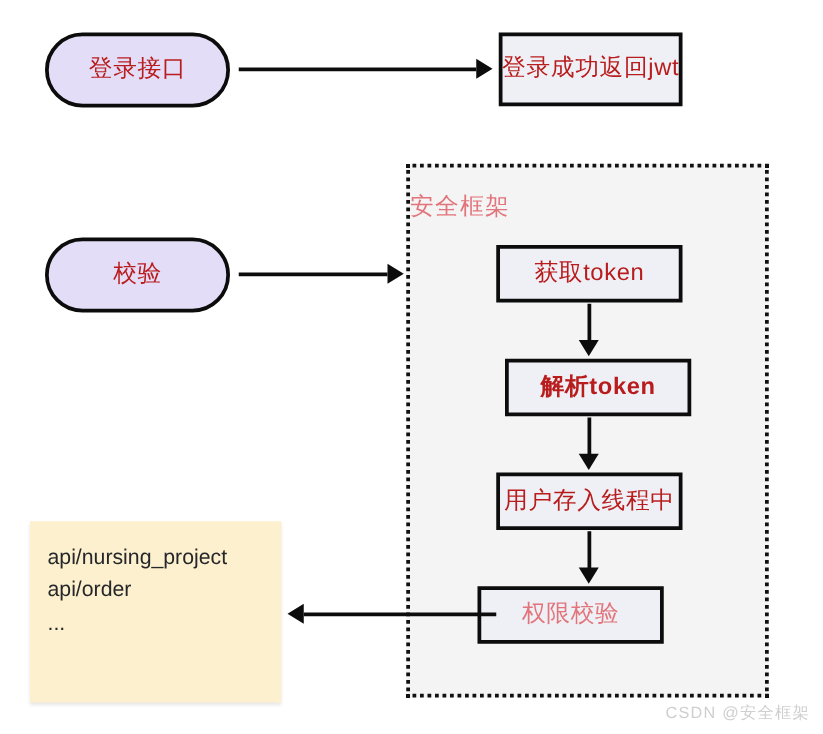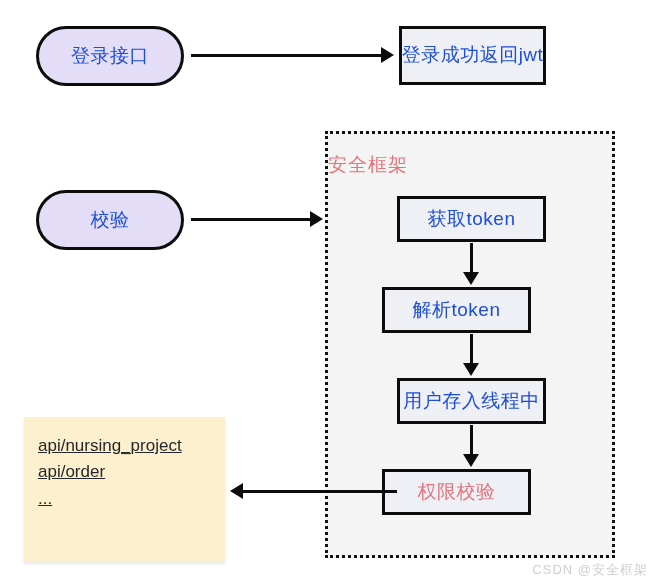--- a/index.html
+++ b/index.html
@@ -20,21 +20,21 @@
 
   
   .node {
     position: absolute;
     box-sizing: border-box;
     display: flex;
     align-items: center;
     justify-content: center;
     text-align: center;
     border: 3px solid #0c0c0c;
-    color: #1d4ed8;
+    color: #b91c1c;
     font-size: 19px;
     letter-spacing: .5px;
     line-height: 1.2;
     white-space: nowrap;
   }
   .node.pill {
     border-radius: 999px;
     background: #e4ddf8;
   }
   .node.rect {
@@ -156,21 +156,21 @@
 
   <div class="node rect" id="node-get-token" style="left:397px; top:196px; width:149px; height:46px;align-items:center;">
     <span>获取token</span>
   </div>
 
   <div class="connector">
     <div class="v-line" style="left:470px; top:243px; height:31px;"></div>
     <div class="arrow-down" style="left:463px; top:272px;"></div>
   </div>
 
-  <div class="node rect" id="node-parse-token" style="left:382px; top:287px; width:149px; height:46px;">
+  <div class="node rect" id="node-parse-token" style="left:404px; top:287px; width:149px; height:46px;font-weight:bold;">
     <span>解析token</span>
   </div>
 
   <div class="connector">
     <div class="v-line" style="left:470px; top:334px; height:31px;"></div>
     <div class="arrow-down" style="left:463px; top:363px;"></div>
   </div>
 
   <div class="node rect" id="node-user-thread" style="left:397px; top:378px; width:149px; height:46px;">
     <span>用户存入线程中</span>
@@ -183,21 +183,21 @@
 
   <div class="node rect accent-text" id="node-permission-check" style="left:382px; top:469px; width:149px; height:46px;">
     <span>权限校验</span>
   </div>
 
   <div class="connector">
     <div class="h-line" style="left:243px; top:490px; width:154px;"></div>
     <div class="arrow-left" style="left:230px; top:483px;"></div>
   </div>
 
-  <div id="api-note" style="left:24px; top:417px; width:201px; height:145px;text-decoration:underline;">
+  <div id="api-note" style="left:24px; top:417px; width:201px; height:145px;">
     <div class="api-line">api/nursing_project</div>
     <div class="api-line">api/order</div>
     <div class="api-line">...</div>
   </div>
 
   <div id="watermark">CSDN @安全框架</div>
 
 </div>
 
 </body></html>

